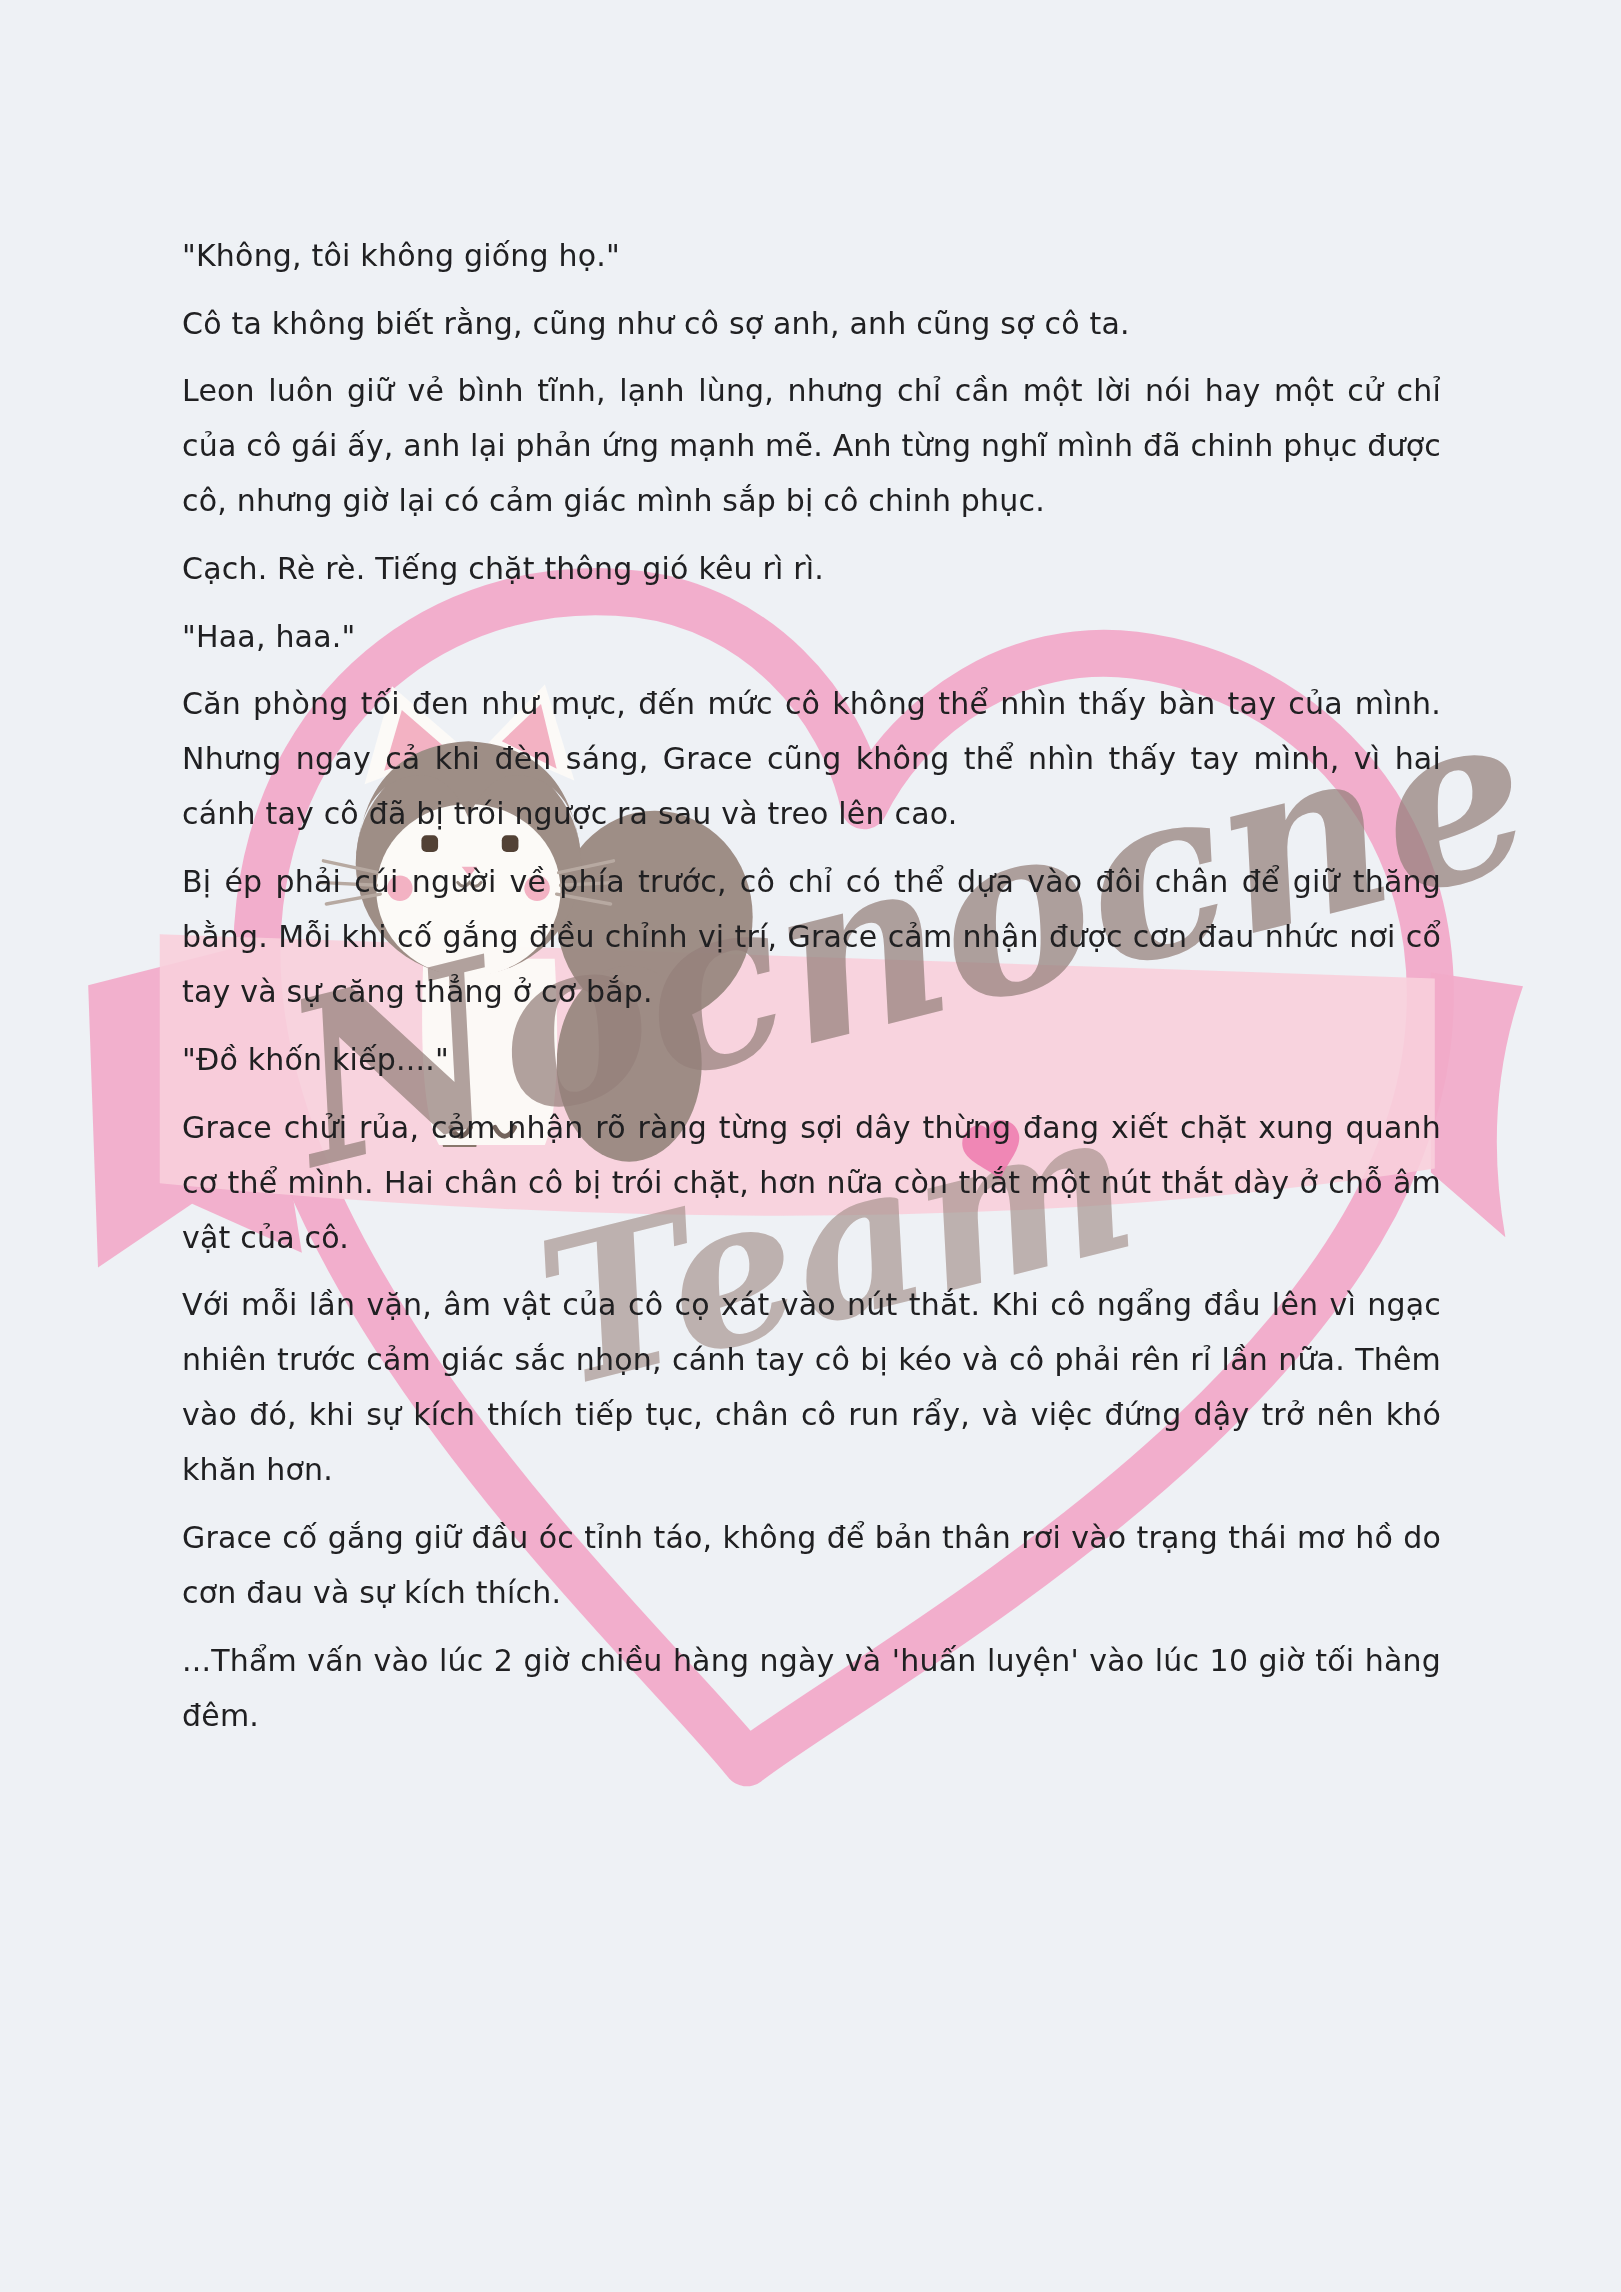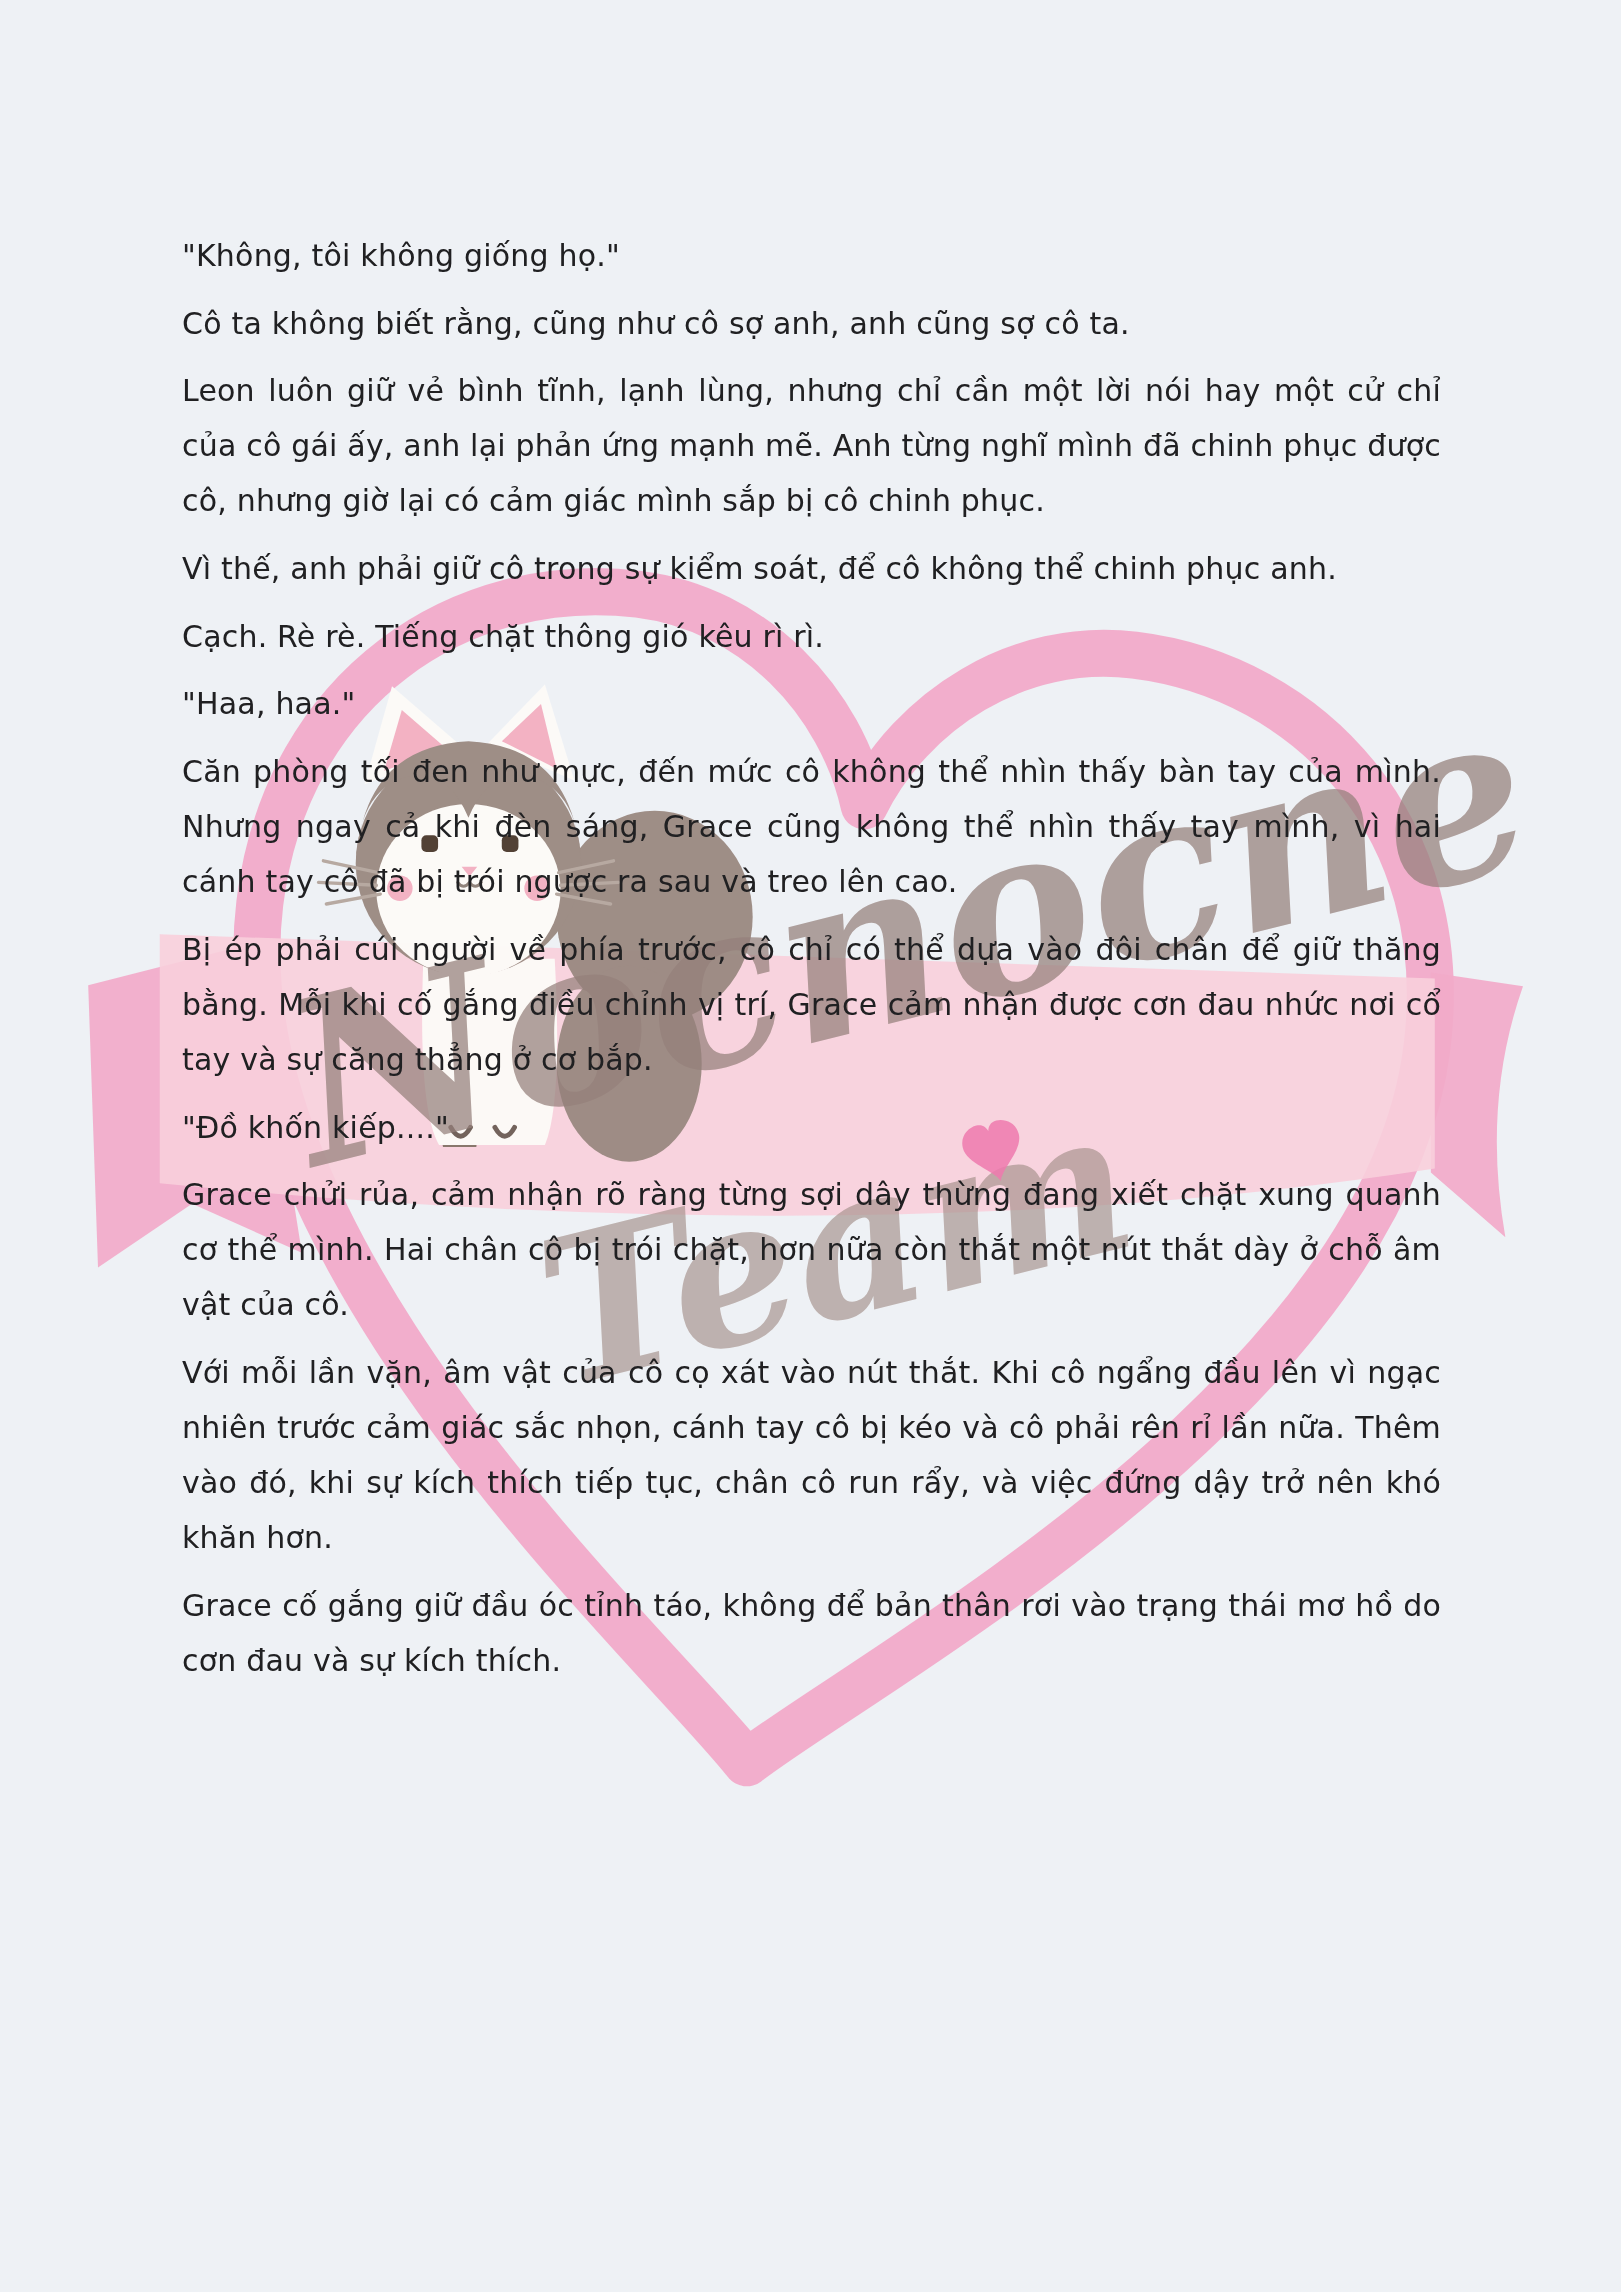--- a/index.html
+++ b/index.html
@@ -95,23 +95,23 @@
 
   <text class="f-script" x="322" y="1190" font-size="232" transform="rotate(-14 322 1190)">Nocnocne</text>
   <text class="f-team" x="575" y="1415" font-size="205" transform="rotate(-14 575 1415)">Team</text>
   <path class="f-accent" transform="translate(1012 1168) rotate(-14) scale(2.1)" d="M0 18 C -2 12 -14 6 -14 -2 C -14 -8 -9 -11 -5 -11 C -2 -11 -0.5 -9 0 -7 C 0.5 -9 2 -11 5 -11 C 9 -11 14 -8 14 -2 C 14 6 2 12 0 18 Z"></path>
 </svg>
 
 <div id="textcol">
   <p>"Không, tôi không giống họ."</p>
   <p>Cô ta không biết rằng, cũng như cô sợ anh, anh cũng sợ cô ta.</p>
   <p>Leon luôn giữ vẻ bình tĩnh, lạnh lùng, nhưng chỉ cần một lời nói hay một cử chỉ của cô gái ấy, anh lại phản ứng mạnh mẽ. Anh từng nghĩ mình đã chinh phục được cô, nhưng giờ lại có cảm giác mình sắp bị cô chinh phục.</p>
-  <p>Vì thế, anh phải giữ cô trong sự kiểm soát, để cô không thể chinh phục anh.</p>
   <p>Cạch. Rè rè. Tiếng chặt thông gió kêu rì rì.</p>
   <p>"Haa, haa."</p>
   <p>Căn phòng tối đen như mực, đến mức cô không thể nhìn thấy bàn tay của mình. Nhưng ngay cả khi đèn sáng, Grace cũng không thể nhìn thấy tay mình, vì hai cánh tay cô đã bị trói ngược ra sau và treo lên cao.</p>
   <p>Bị ép phải cúi người về phía trước, cô chỉ có thể dựa vào đôi chân để giữ thăng bằng. Mỗi khi cố gắng điều chỉnh vị trí, Grace cảm nhận được cơn đau nhức nơi cổ tay và sự căng thẳng ở cơ bắp.</p>
   <p>"Đồ khốn kiếp...."</p>
   <p>Grace chửi rủa, cảm nhận rõ ràng từng sợi dây thừng đang xiết chặt xung quanh cơ thể mình. Hai chân cô bị trói chặt, hơn nữa còn thắt một nút thắt dày ở chỗ âm vật của cô.</p>
   <p>Với mỗi lần vặn, âm vật của cô cọ xát vào nút thắt. Khi cô ngẩng đầu lên vì ngạc nhiên trước cảm giác sắc nhọn, cánh tay cô bị kéo và cô phải rên rỉ lần nữa. Thêm vào đó, khi sự kích thích tiếp tục, chân cô run rẩy, và việc đứng dậy trở nên khó khăn hơn.</p>
   <p>Grace cố gắng giữ đầu óc tỉnh táo, không để bản thân rơi vào trạng thái mơ hồ do cơn đau và sự kích thích.</p>
+  <p>...Thẩm vấn vào lúc 2 giờ chiều hàng ngày và 'huấn luyện' vào lúc 10 giờ tối hàng đêm.</p>
 </div>
 
 
 </body></html>

